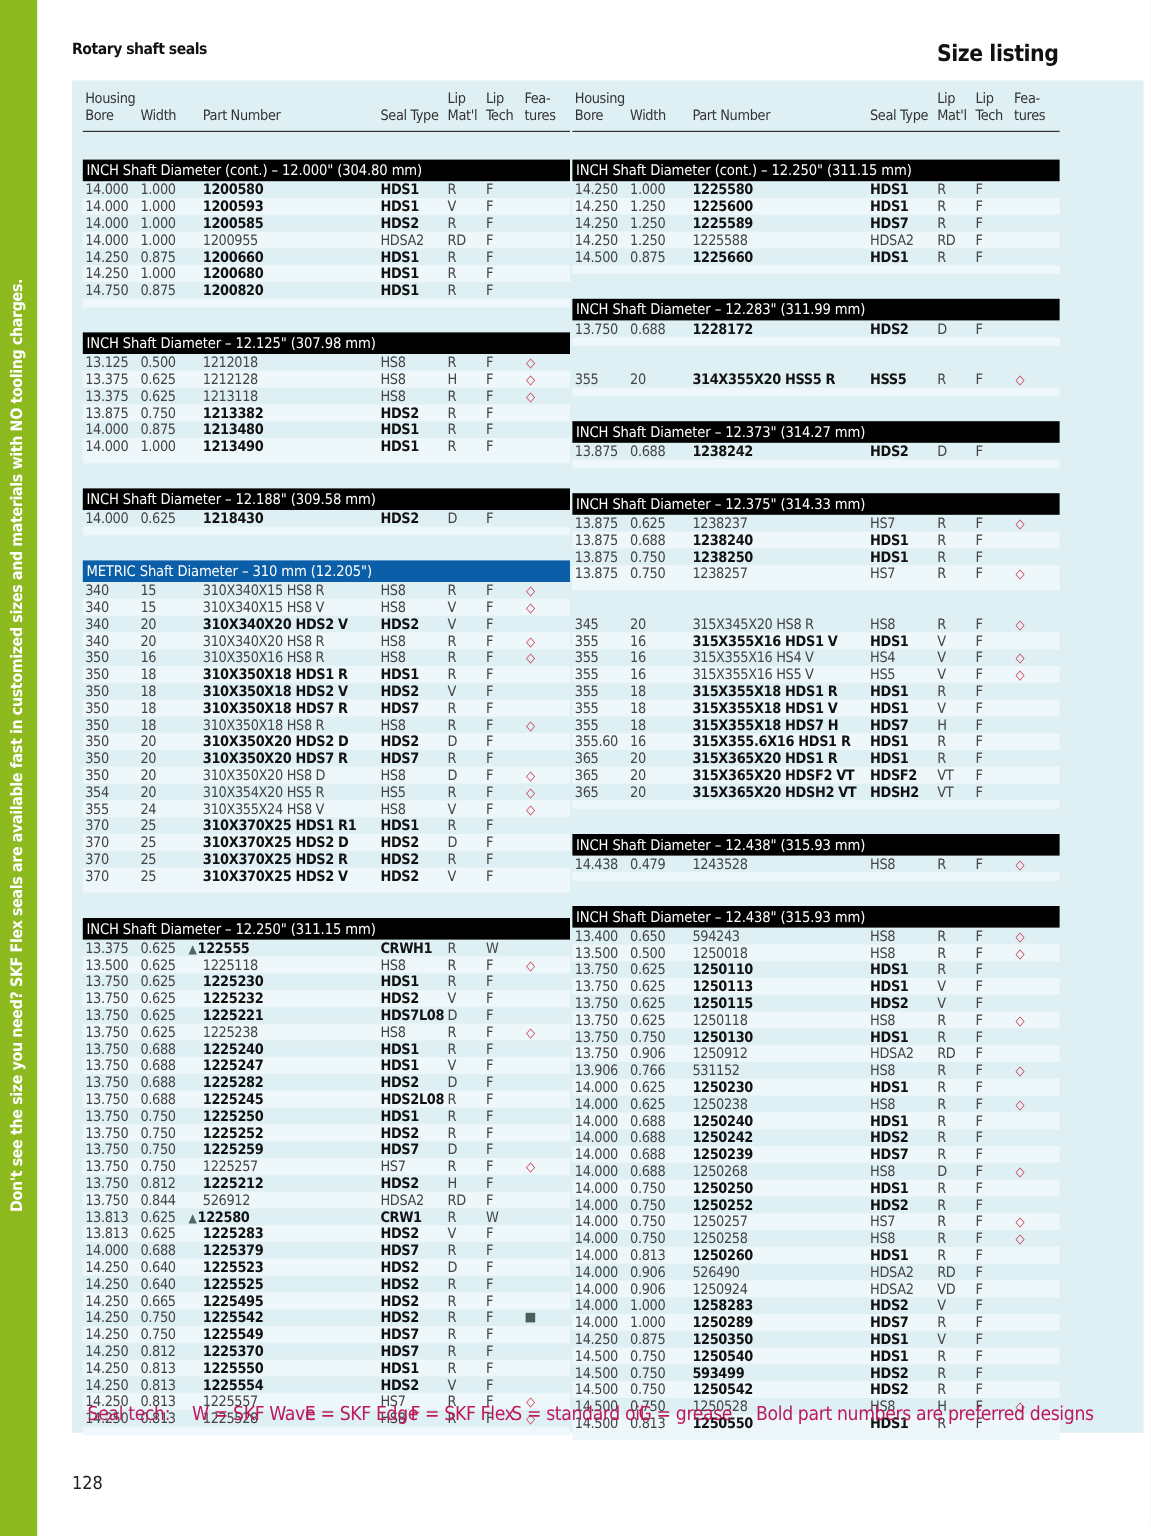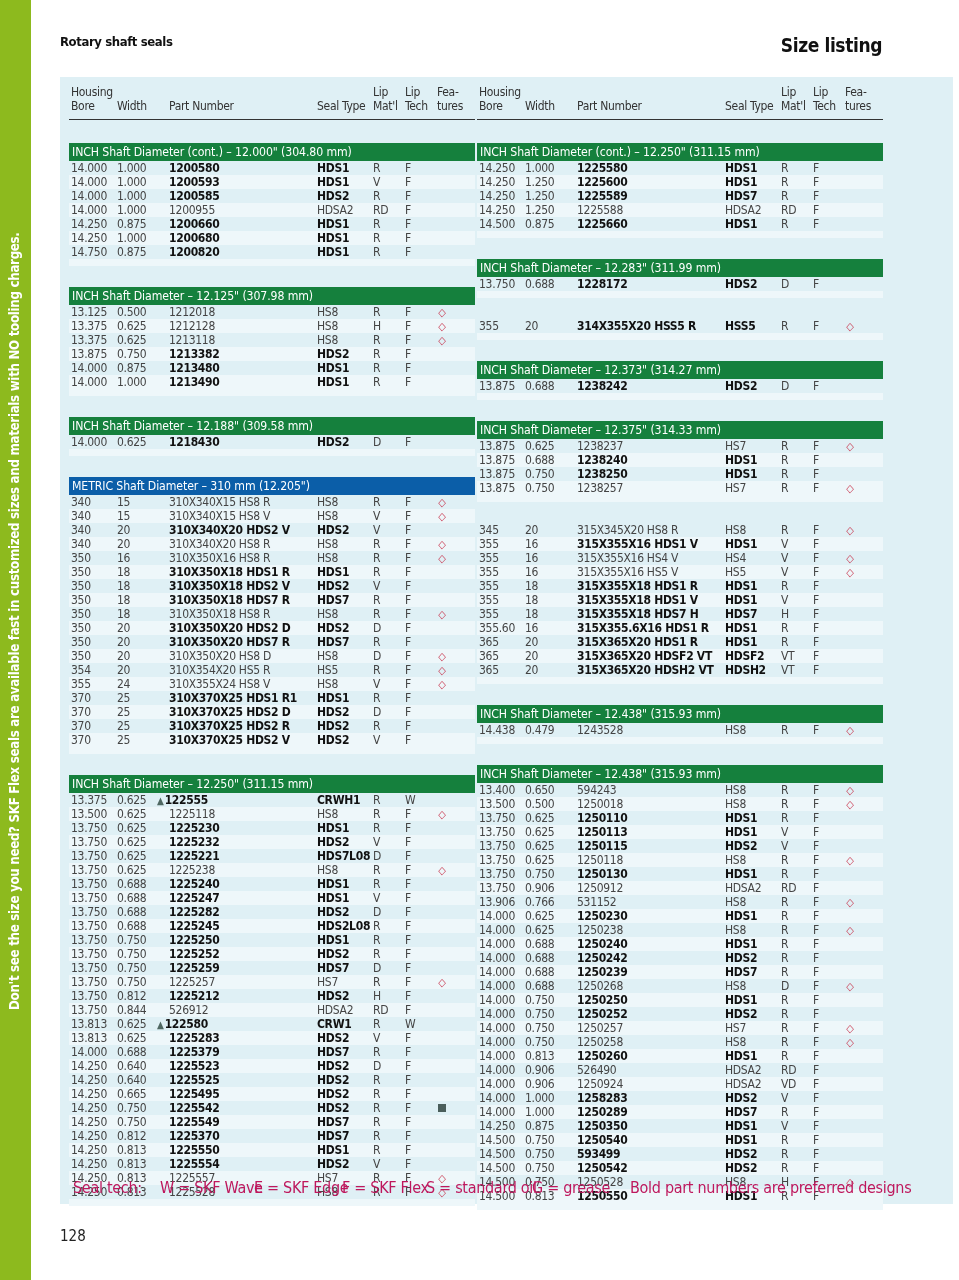--- a/index.html
+++ b/index.html
@@ -4,37 +4,37 @@
 <style>
   html, body { margin:0; padding:0; }
   body { width:959px; height:1280px; background:#ffffff; position:relative; overflow:hidden;
          font-family:"DejaVu Sans Condensed","DejaVu Sans","Liberation Sans",sans-serif; color:#222; }
   .side-strip { position:absolute; left:0; top:0; width:31px; height:1280px; background:#8dba1e; }
   .side-text { position:absolute; left:4px; top:1010px; transform-origin:0 0; transform:rotate(-90deg);
                white-space:nowrap; color:#fff; font-weight:bold; font-size:13.2px; letter-spacing:-0.3px;
                width:760px; height:22px; line-height:22px; }
   .page-title { position:absolute; left:60px; top:34px; font-size:13px; font-weight:bold; color:#111; letter-spacing:-0.4px; }
   .page-title-right { position:absolute; right:77px; top:34px; font-size:19px; font-weight:bold; color:#111; letter-spacing:-0.4px; }
-  .panel { position:absolute; left:60px; top:77px; width:893px; height:1127px; background:#dff0f5; }
+  .panel { position:absolute; left:60px; top:67px; width:893px; height:1127px; background:#dff0f5; }
   .col { position:absolute; top:0; width:406px; }
   .col.left { left:9px; }
   .col.right { left:417px; }
   .hdr { height:42px; position:relative; font-size:12px; color:#333; letter-spacing:-0.3px; border-bottom:1.5px solid #333; }
   .hdr span { position:absolute; line-height:14px; }
   .h-bore { left:2px; top:8px; }
   .h-width { left:48px; top:22px; }
   .h-part { left:100px; top:22px; }
   .h-type { left:248px; top:22px; }
   .h-mat { left:304px; top:8px; }
   .h-tech { left:336px; top:8px; }
   .h-feat { left:368px; top:8px; }
   .section { margin-top:21px; }
   .section.first { margin-top:23px; }
   .sec-head { height:18px; line-height:18px; color:#fff; font-size:12.2px; padding-left:3px; letter-spacing:-0.1px; }
-  .sec-head.inch { background:#15803d; }
+  .sec-head.inch { background:#000000; }
   .sec-head.metric { background:#0b5ea8; }
   .row { height:14px; line-height:14px; font-size:12px; position:relative; color:#444; letter-spacing:-0.3px; }
   .row:nth-child(even) { background:#eef7fa; }
   .row span { position:absolute; top:0; white-space:nowrap; }
   .c-bore { left:2px; } .c-width { left:48px; } .c-part { left:100px; } .c-type { left:248px; }
   .c-mat { left:304px; } .c-tech { left:336px; } .c-feat { left:366px; width:14px; text-align:center; }
   .row.bold .c-part, .row.bold .c-type { font-weight:bold; color:#111; }
   .tri { color:#4f6862; font-size:10px; margin-right:1px; position:relative; left:-12px; }
   .diamond { color:#c8324a; font-size:11px; }
   .square { display:inline-block; width:8px; height:8px; background:#4a5e5b; margin-top:3px; }

